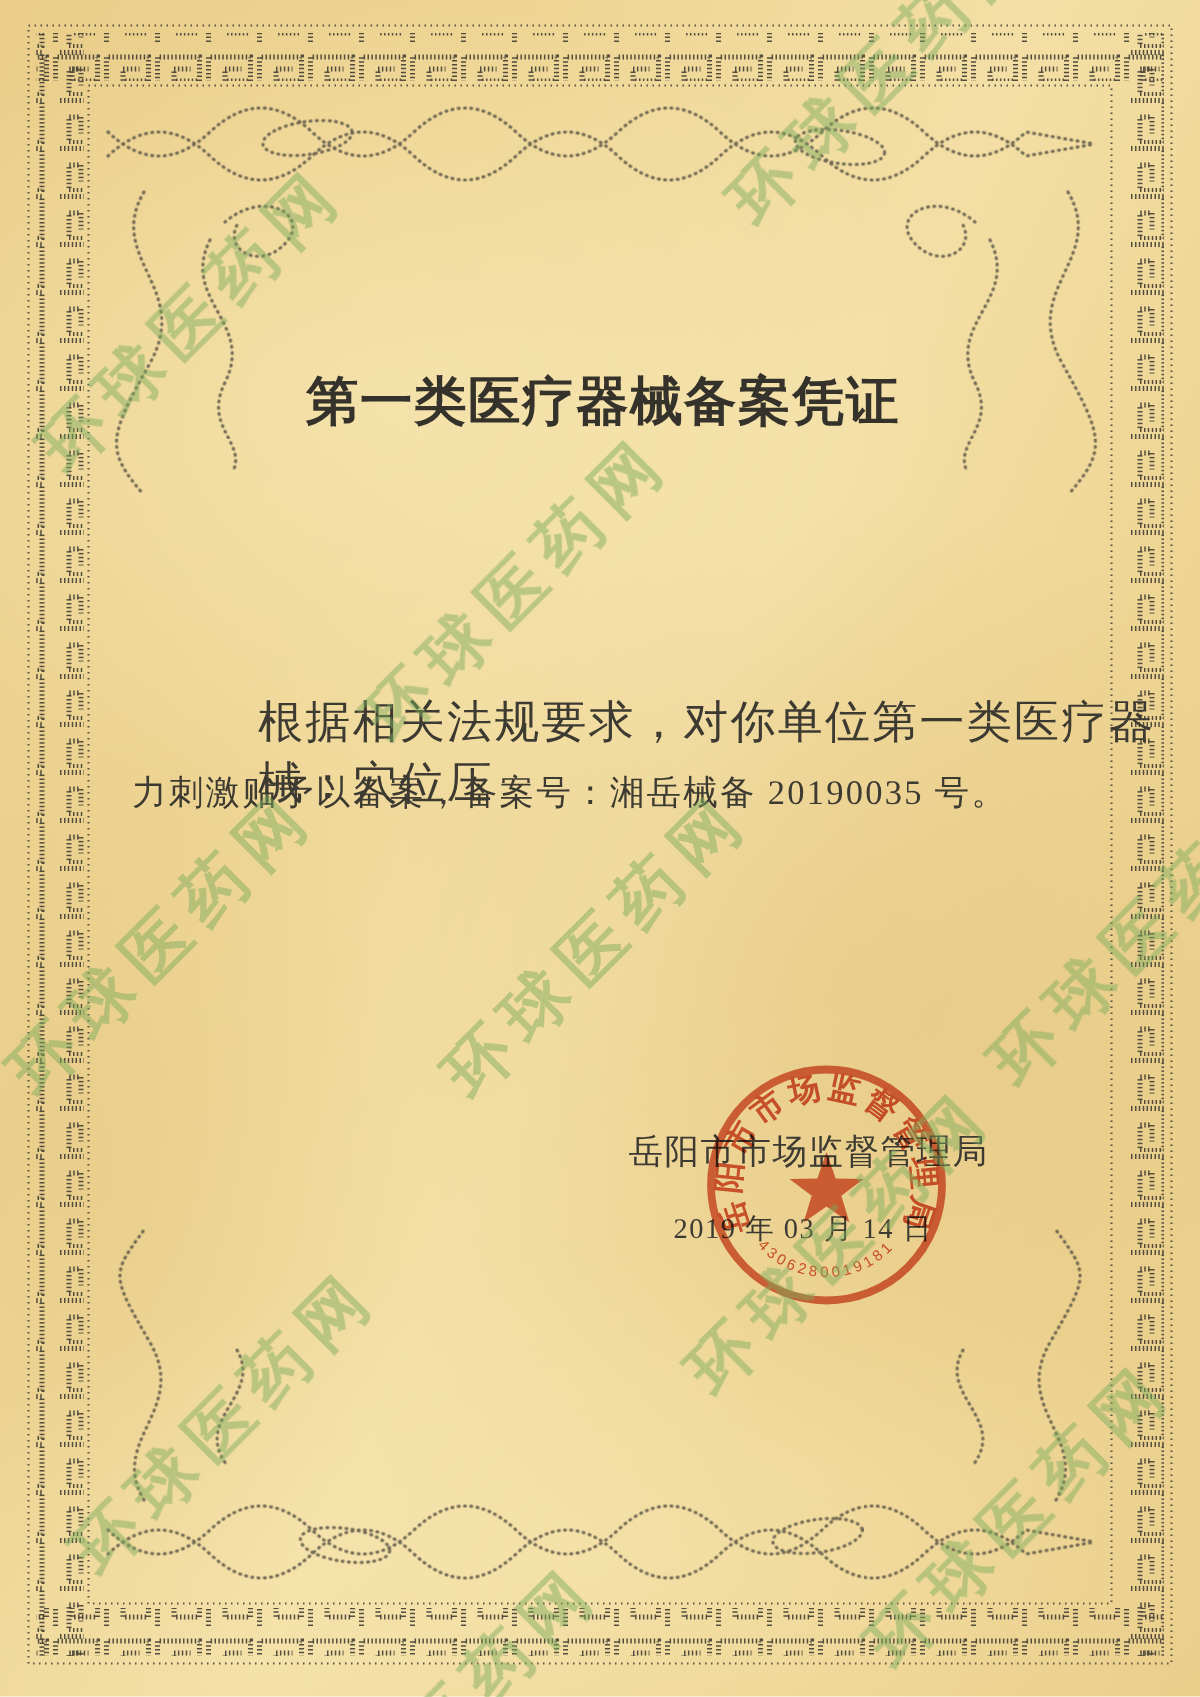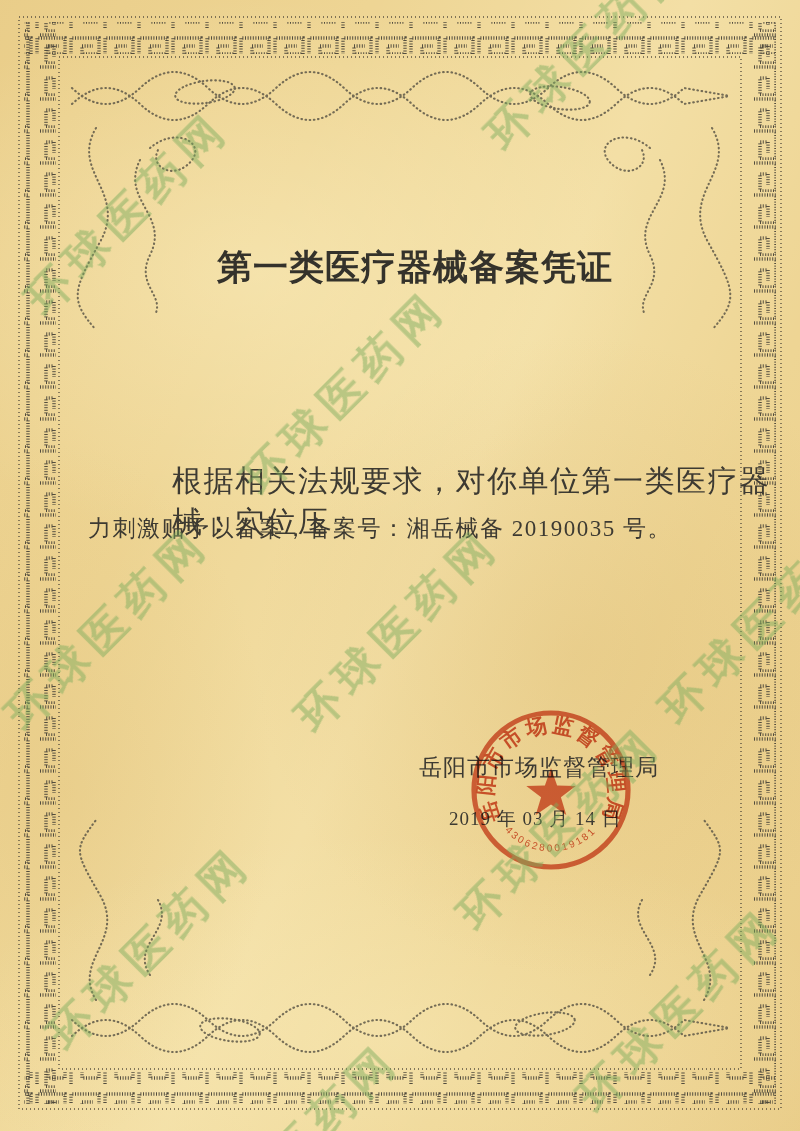--- a/index.html
+++ b/index.html
@@ -18,21 +18,21 @@
   .wm{
     position:absolute;z-index:4;white-space:nowrap;
     font-family:"Liberation Sans", sans-serif;
     font-size:44px;font-weight:700;letter-spacing:9px;
     color:rgba(124,171,93,0.48);
     transform:translate(-50%,-50%) rotate(-45deg);
     pointer-events:none;
   }
   .txt{position:absolute;z-index:2;color:#3d3a32;}
   .title{
-    left:58px;top:244px;width:714px;text-align:center;
+    left:45px;top:244px;width:714px;text-align:center;
     font-family:Liberation Mono, monospace;
     font-size:35px;font-weight:700;letter-spacing:1px;color:#34322b;
   }
   .recipient{left:118px;top:399px;font-size:25px;letter-spacing:2px;}
   .body-line1{left:172px;top:461px;font-size:30px;letter-spacing:1.5px;}
   .body-line2{left:88px;top:513px;font-size:23px;letter-spacing:1.5px;}
   .issuer{left:419px;top:752px;font-size:23px;letter-spacing:1px;z-index:2;}
   .date{left:430px;top:806px;font-size:19px;letter-spacing:1px;z-index:2;margin-left:19px;}
   .seal-svg{
     position:absolute;left:421px;top:660px;width:260px;height:260px;

